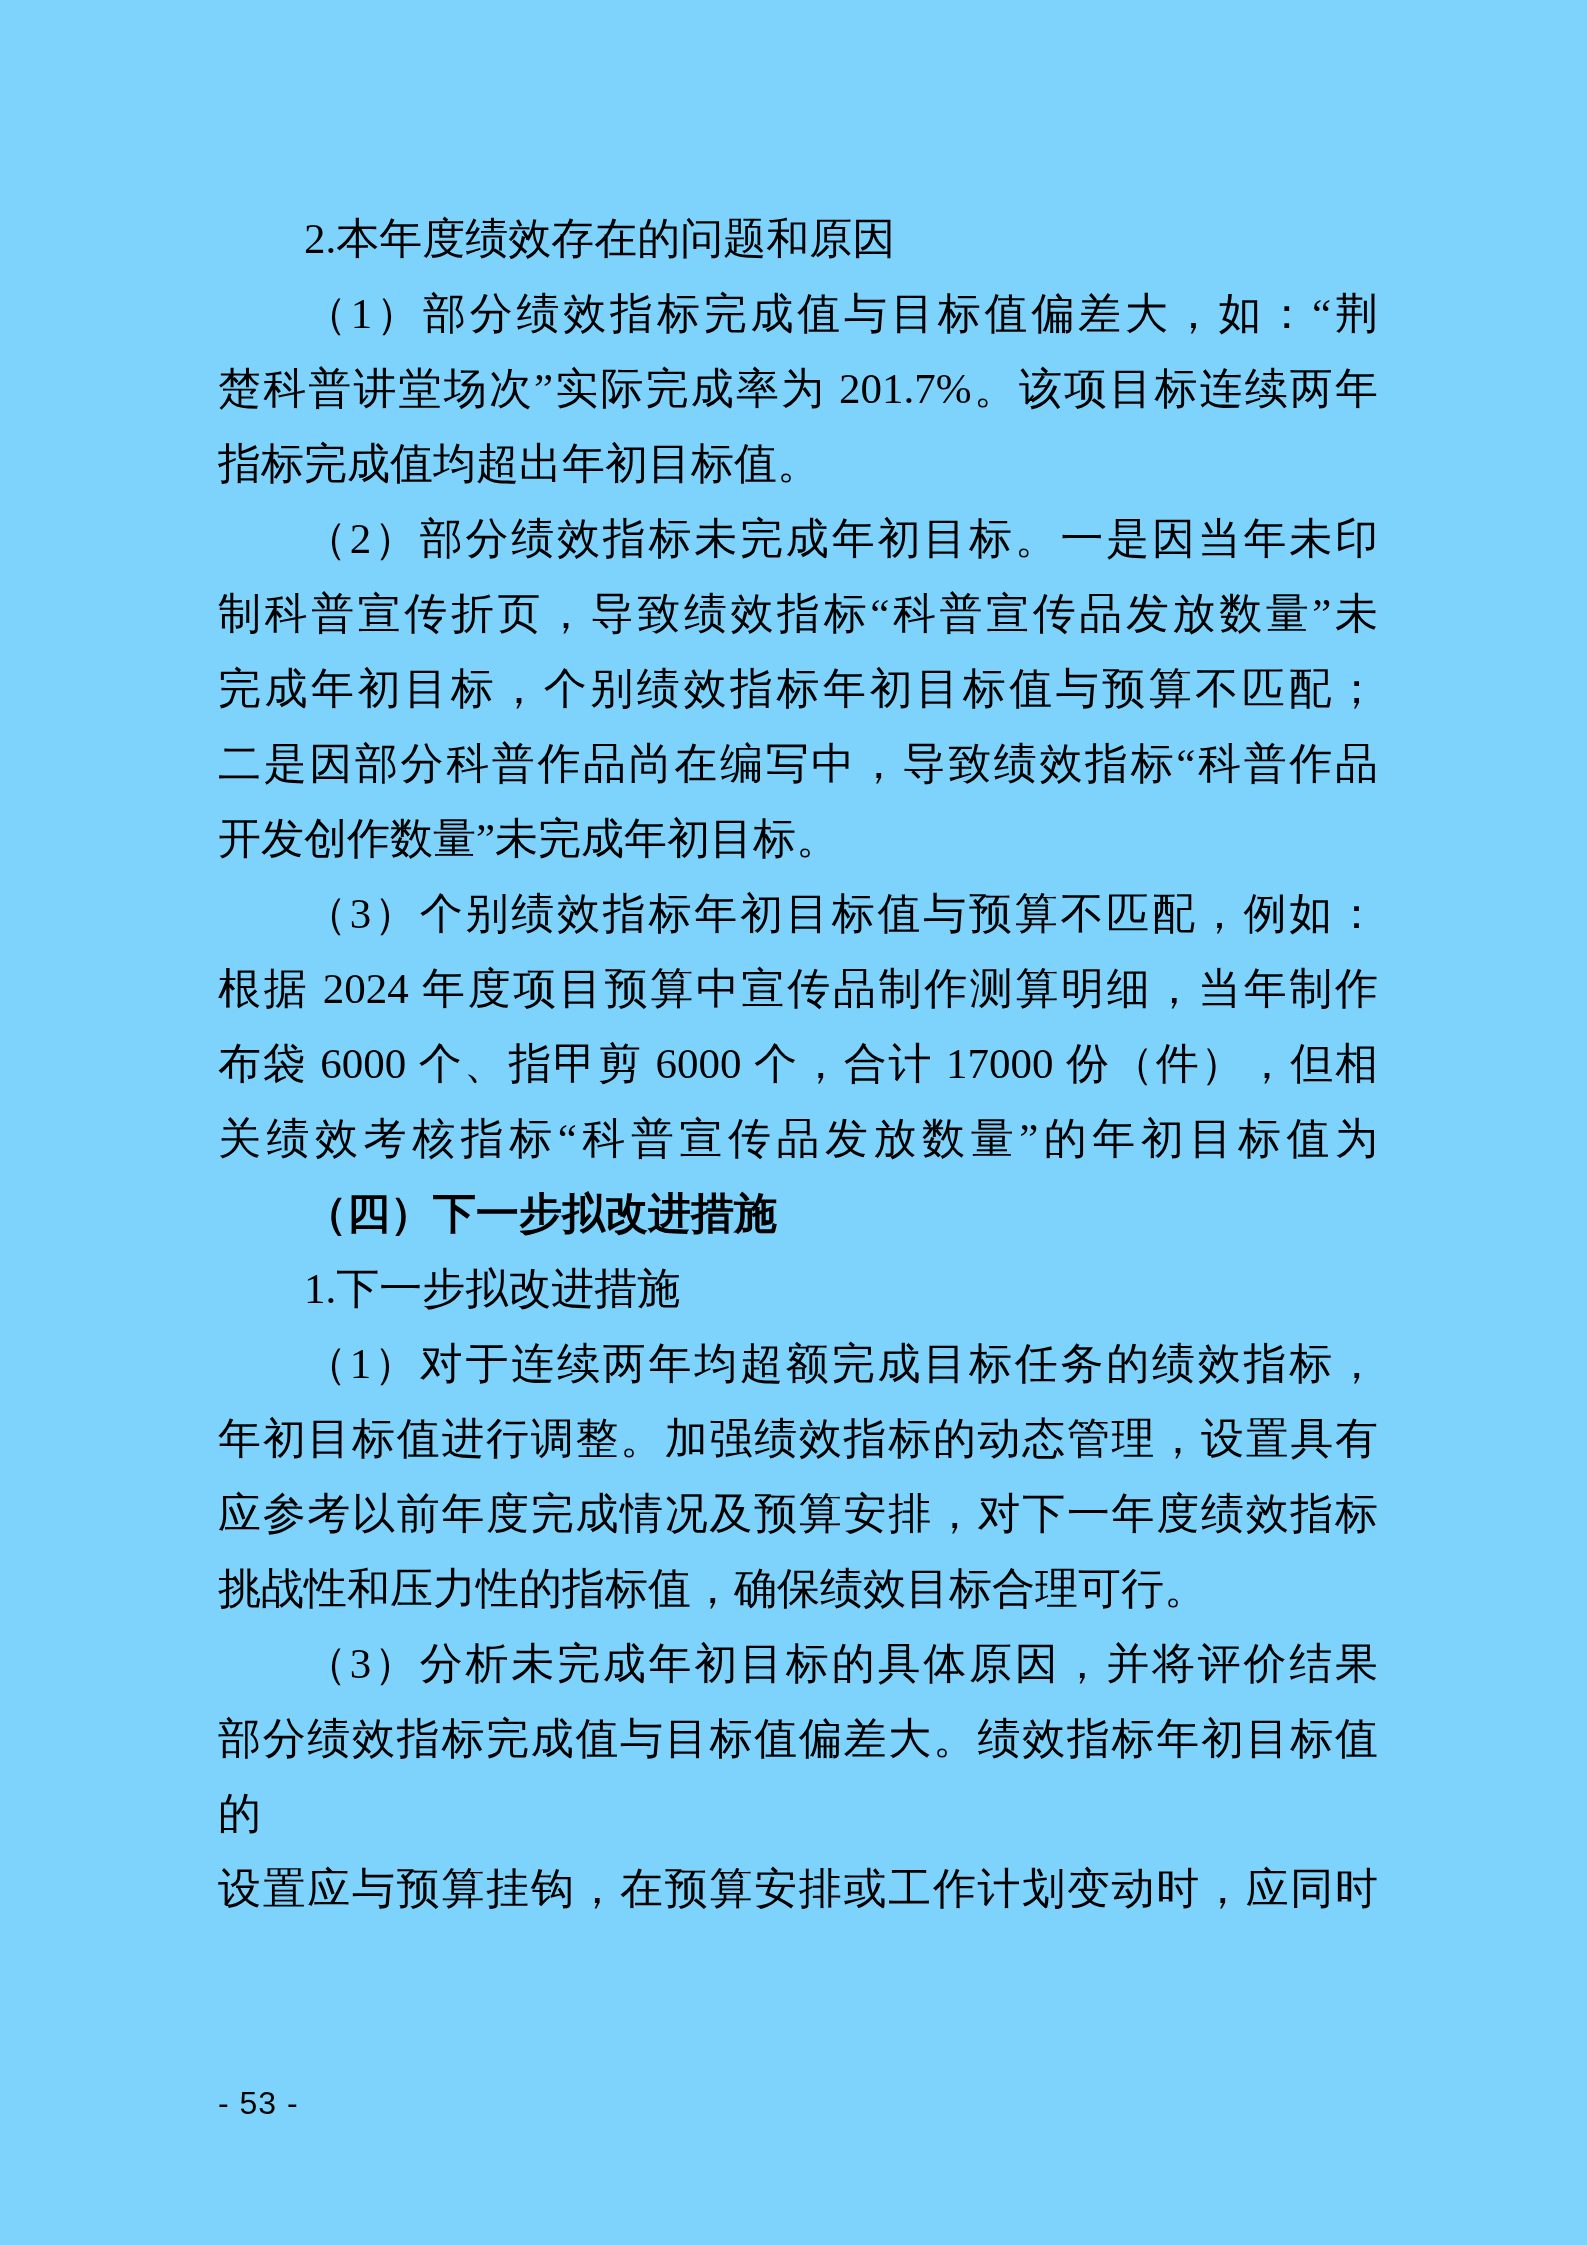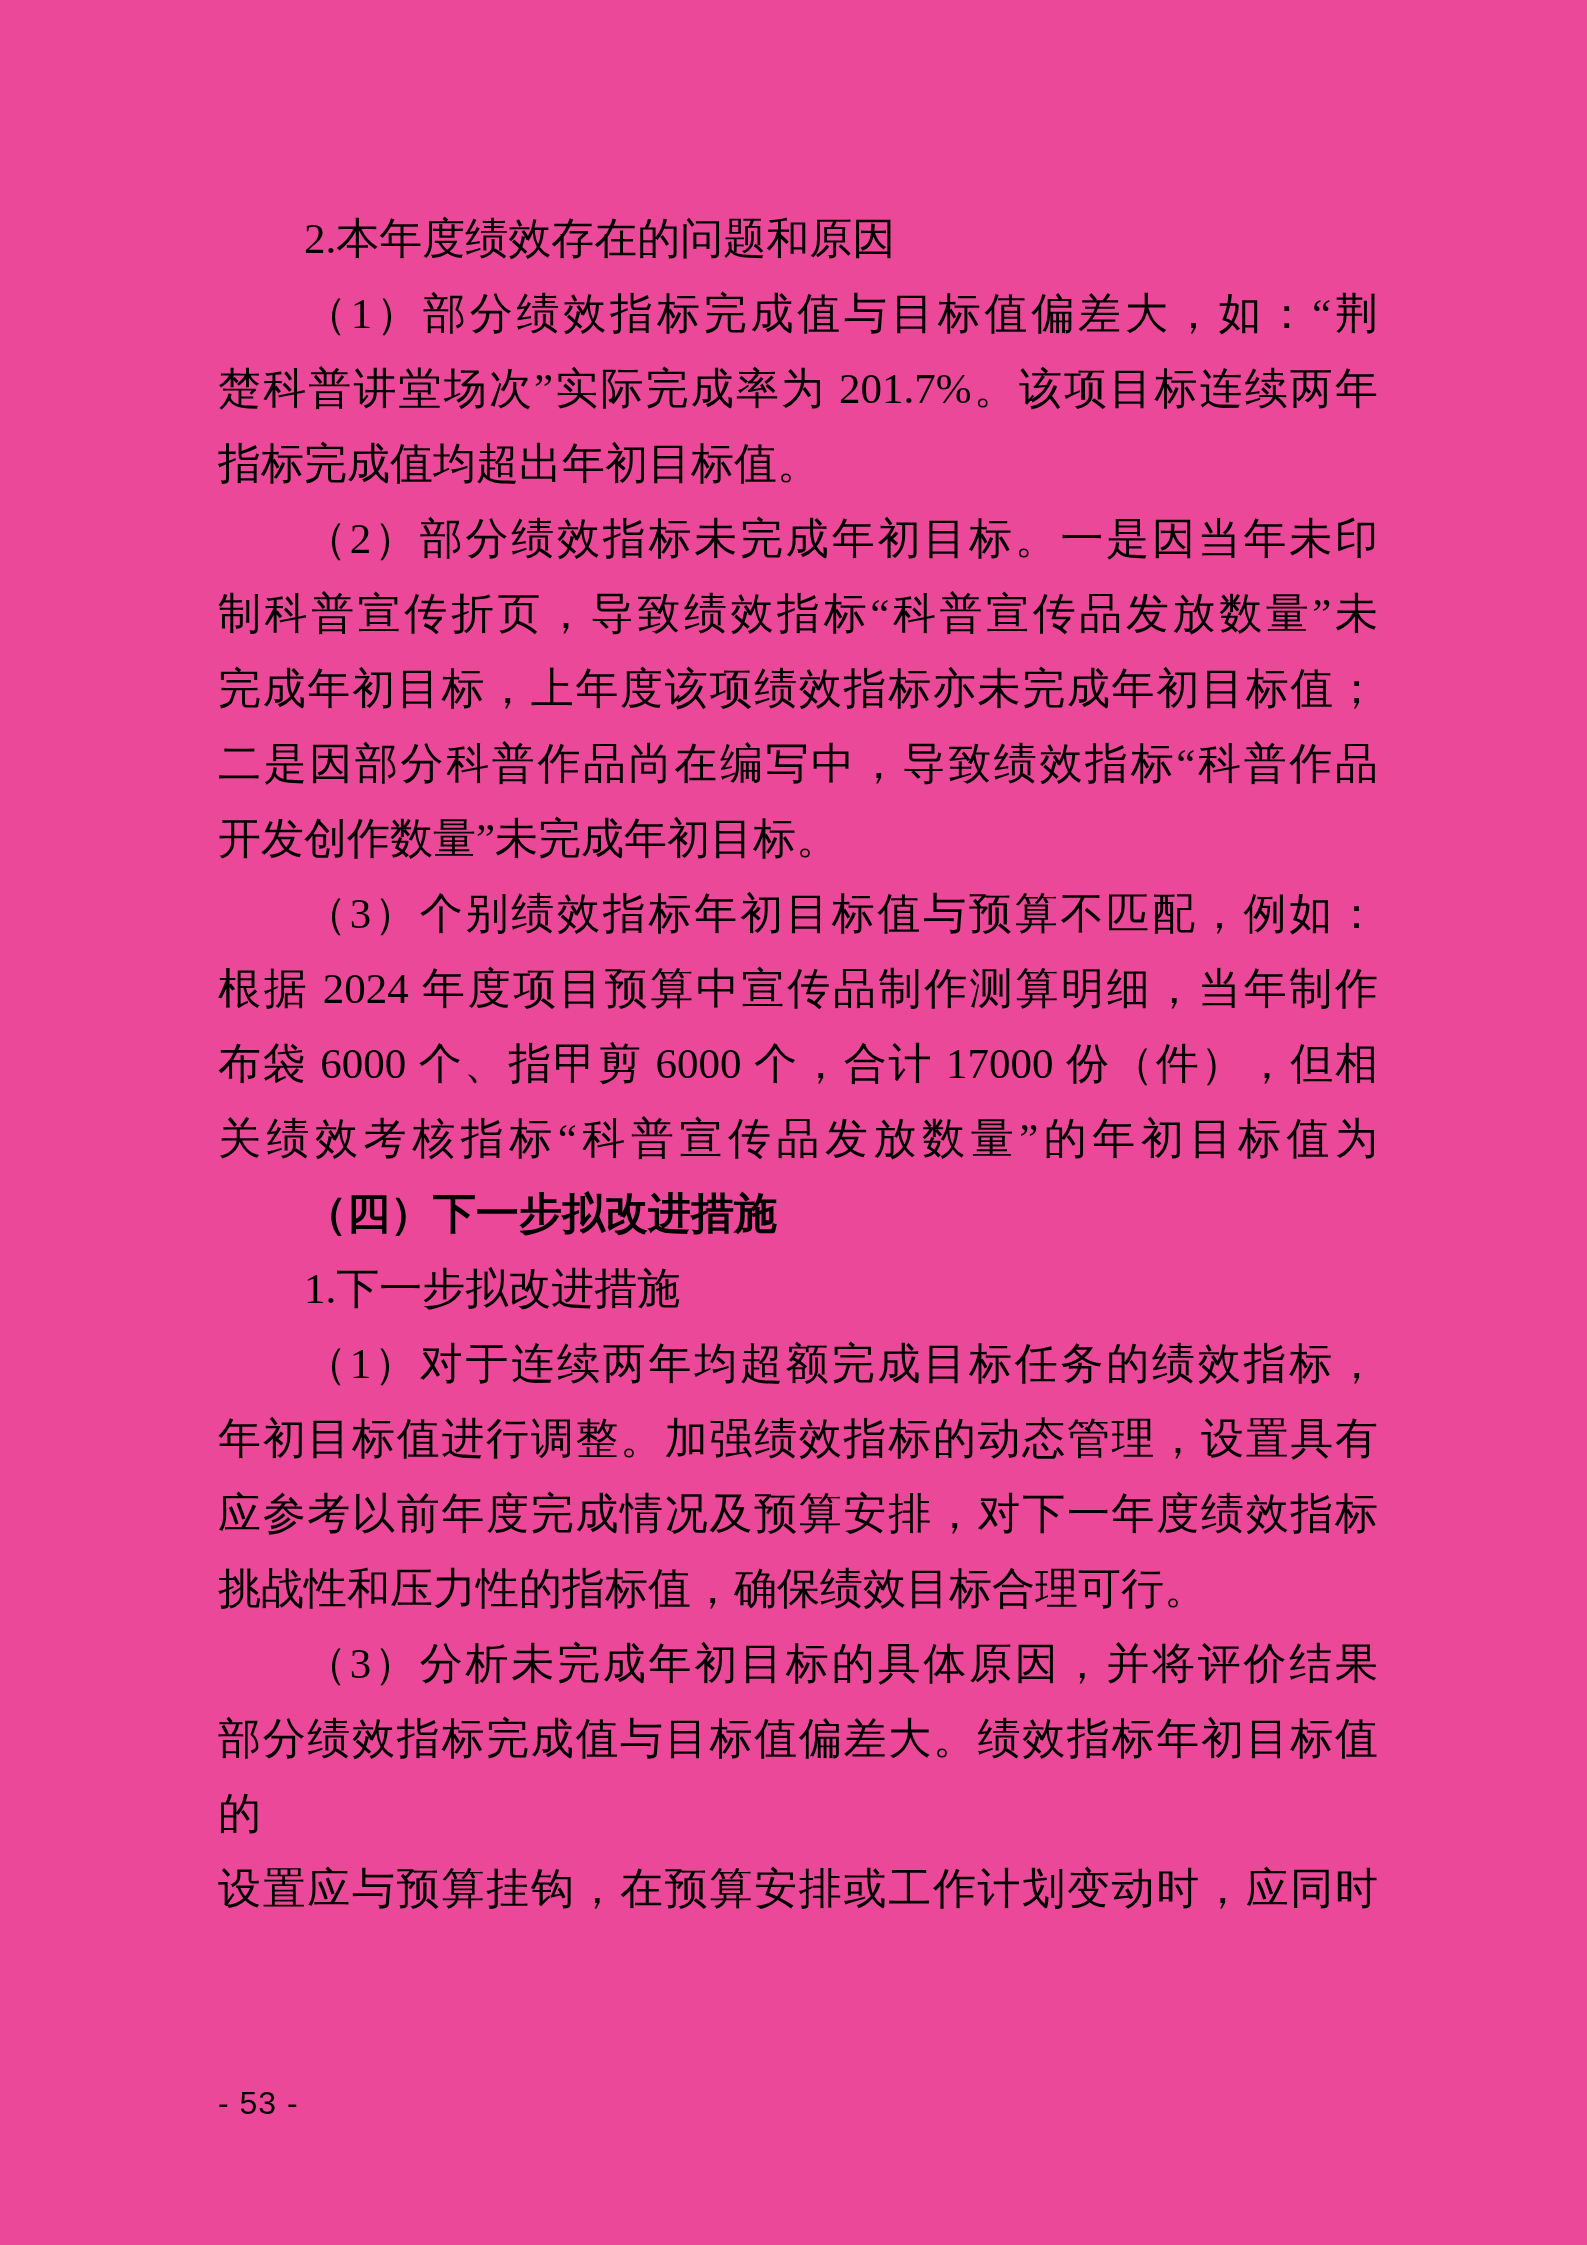--- a/index.html
+++ b/index.html
@@ -4,21 +4,21 @@
 <style>
   html, body {
     margin: 0;
     padding: 0;
     background: #ffffff;
   }
   .page {
     position: relative;
     width: 1587px;
     height: 2245px;
-    background: #ec4899;
+    background: #7dd3fc;
     color: #000000;
     overflow: hidden;
     font-family: "Liberation Serif", "DejaVu Serif", serif;
   }
   .doc-body {
     position: absolute;
     left: 218px;
     top: 201px;
     width: 1160px;
   }
@@ -61,21 +61,21 @@
         <div class="line first">2.本年度绩效存在的问题和原因</div>
       </div>
       <div class="para">
         <div class="line fill first">（1）部分绩效指标完成值与目标值偏差大，如：“荆</div>
         <div class="line fill">楚科普讲堂场次”实际完成率为 201.7%。该项目标连续两年</div>
         <div class="line">指标完成值均超出年初目标值。</div>
       </div>
       <div class="para">
         <div class="line fill first">（2）部分绩效指标未完成年初目标。一是因当年未印</div>
         <div class="line fill">制科普宣传折页，导致绩效指标“科普宣传品发放数量”未</div>
-        <div class="line fill">完成年初目标，上年度该项绩效指标亦未完成年初目标值；</div>
+        <div class="line fill">完成年初目标，个别绩效指标年初目标值与预算不匹配；</div>
         <div class="line fill">二是因部分科普作品尚在编写中，导致绩效指标“科普作品</div>
         <div class="line">开发创作数量”未完成年初目标。</div>
       </div>
       <div class="para">
         <div class="line fill first">（3）个别绩效指标年初目标值与预算不匹配，例如：</div>
         <div class="line fill">根据 2024 年度项目预算中宣传品制作测算明细，当年制作</div>
         <div class="line fill">布袋 6000 个、指甲剪 6000 个，合计 17000 份（件），但相</div>
         <div class="line fill">关绩效考核指标“科普宣传品发放数量”的年初目标值为</div>
       </div>
       <div class="para bold">

